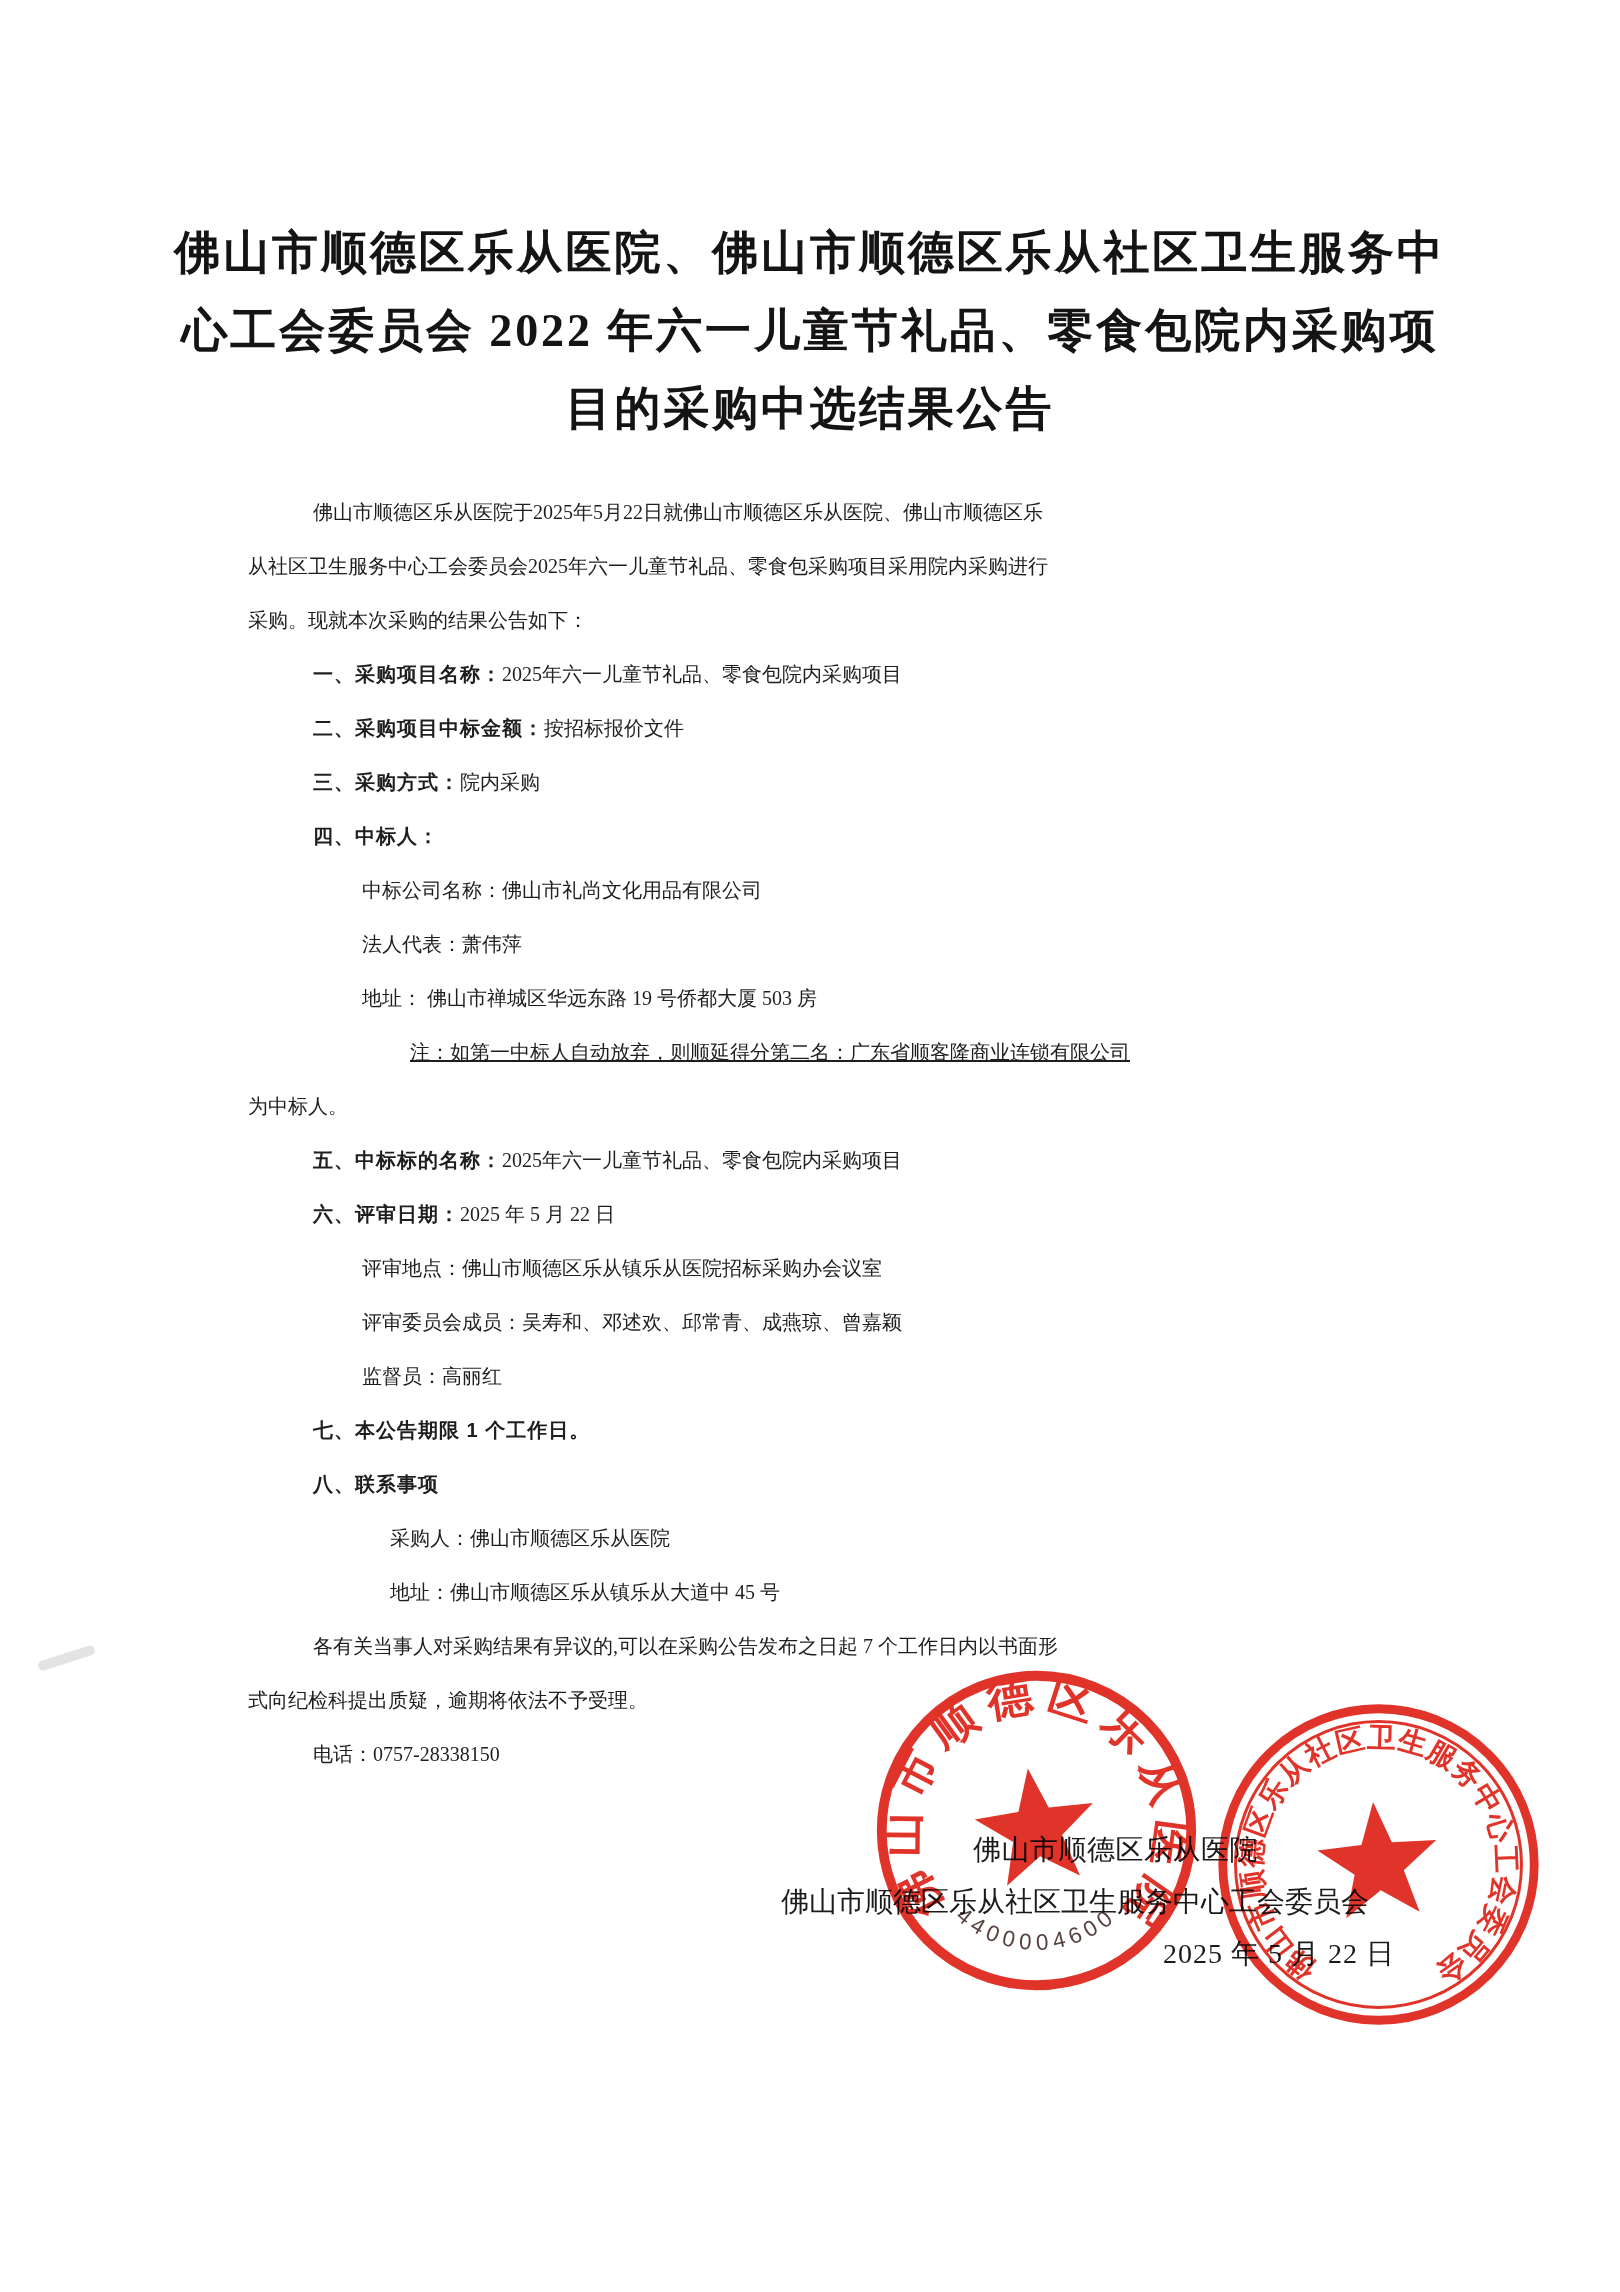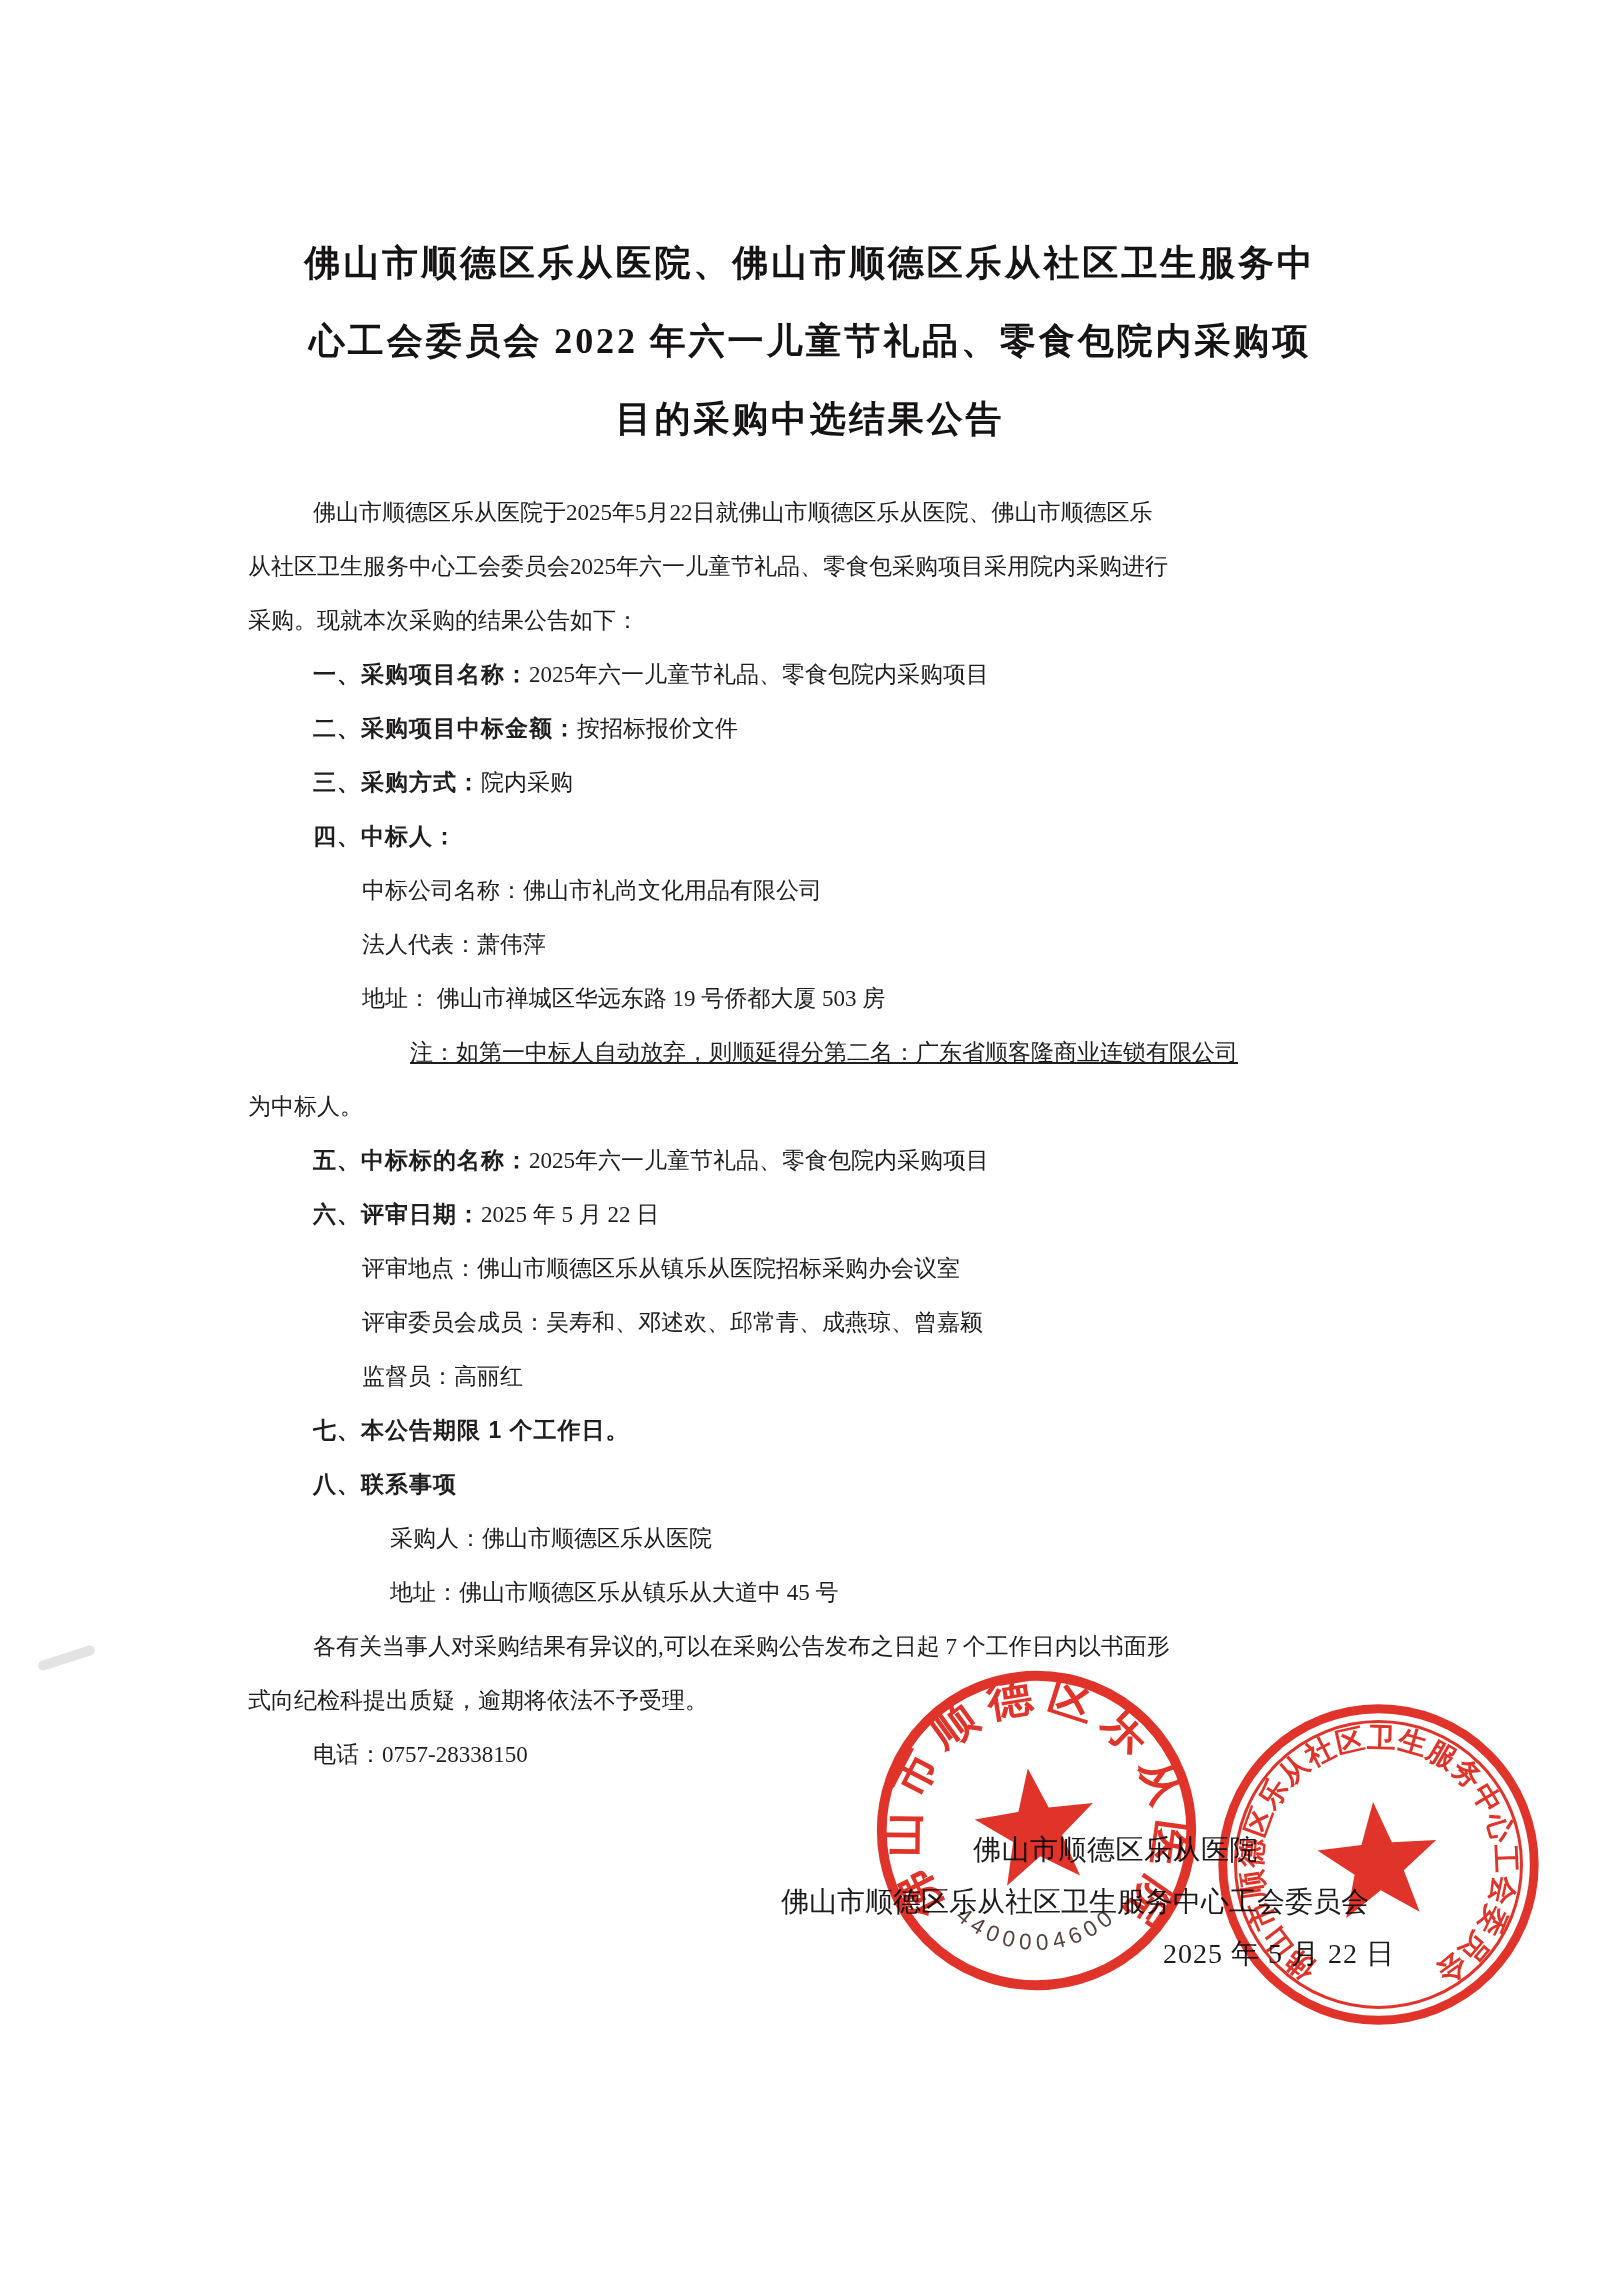--- a/index.html
+++ b/index.html
@@ -2,25 +2,25 @@
 <html><head>
 <meta charset="utf-8">
 <style>
   html,body{margin:0;padding:0;background:#888;}
   .page{
     position:relative;width:1620px;height:2293px;background:#ffffff;
     margin:0 auto;overflow:hidden;
     font-family:"Liberation Serif", serif;color:#1f1d1e;
   }
   .title{
-    position:absolute;left:147px;top:224px;width:1326px;
-    text-align:center;font-weight:bold;font-size:36px;line-height:78px;
+    position:absolute;left:147px;top:214px;width:1326px;
+    text-align:center;font-weight:bold;font-size:46px;line-height:78px;
     letter-spacing:2.9px;color:#151314;
   }
-  .body-block{position:absolute;left:248px;top:485px;width:1157px;font-size:23px;}
+  .body-block{position:absolute;left:248px;top:485px;width:1157px;font-size:20px;}
   .ln{height:54px;line-height:54px;white-space:nowrap;}
   .lb{font-family:"Liberation Sans", sans-serif;font-weight:bold;letter-spacing:1px;}
   .i0{padding-left:0;}
   .i2{padding-left:65px;}
   .i35{padding-left:114px;}
   .i44{padding-left:142px;}
   .i5{padding-left:162px;text-decoration:underline;}
   .contact .cw1{display:inline-block;width:316px;}
   .contact .cw2{display:inline-block;width:475px;}
   .sig{position:absolute;font-size:28px;line-height:33px;white-space:nowrap;color:#1c1a1b;}

